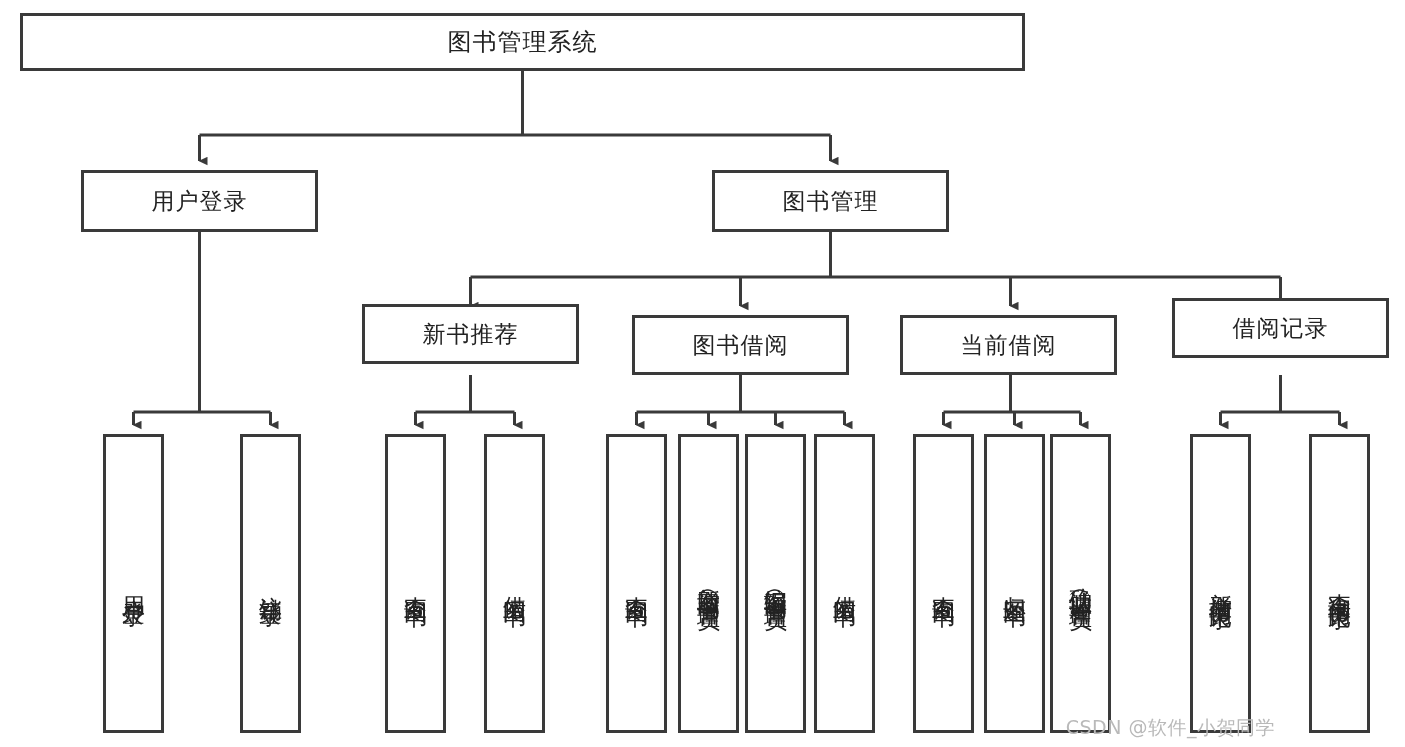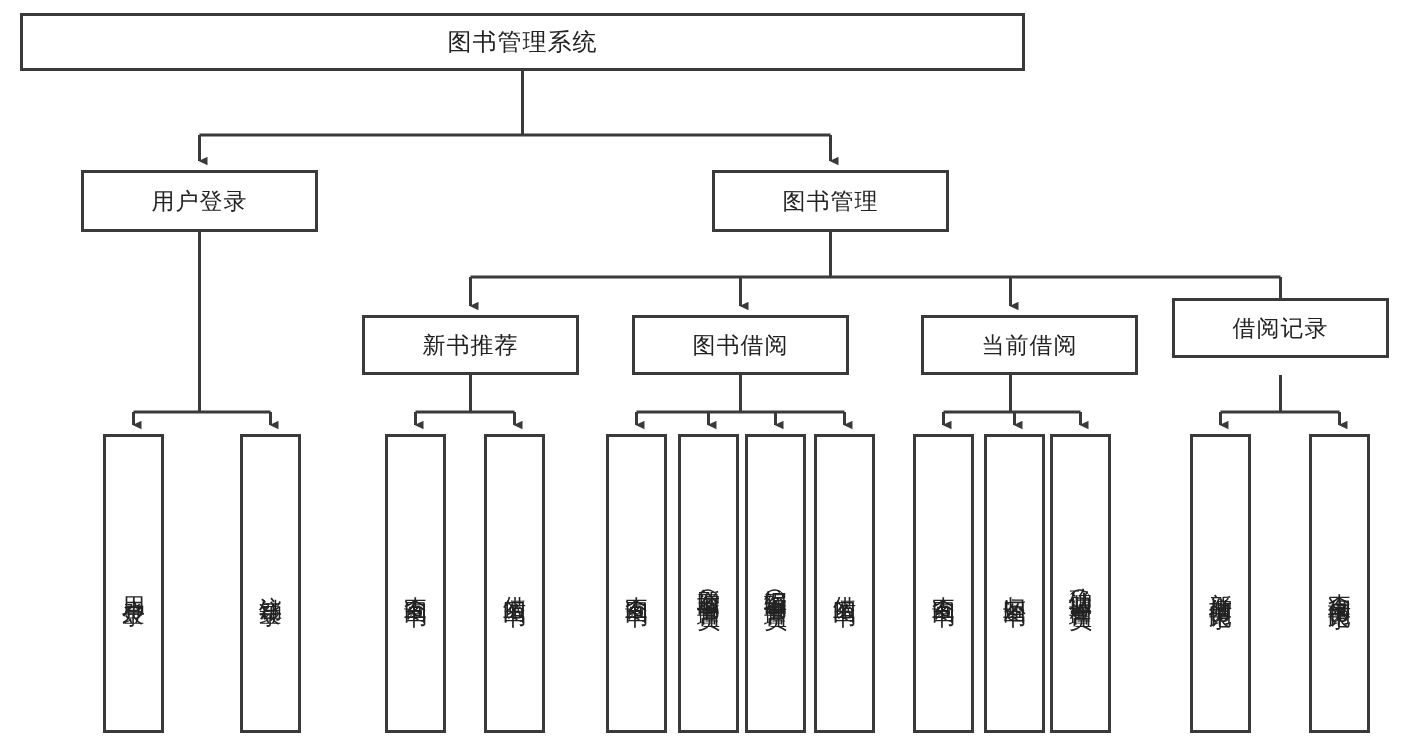--- a/index.html
+++ b/index.html
@@ -120,27 +120,27 @@
   <div id="node-layer">
       <div class="node h root" style="left: 20px; top: 13px; width: 1005px; height: 58px;">
         <span class="htext">图书管理系统</span>
       </div>
       <div class="node h" style="left: 81px; top: 170px; width: 237px; height: 62px;">
         <span class="htext">用户登录</span>
       </div>
       <div class="node h" style="left: 712px; top: 170px; width: 237px; height: 62px;">
         <span class="htext">图书管理</span>
       </div>
-      <div class="node h" style="left: 362px; top: 315px; width: 217px; height: 60px;">
+      <div class="node h" style="left: 362px; top: 304px; width: 217px; height: 60px;">
         <span class="htext">新书推荐</span>
       </div>
       <div class="node h" style="left: 632px; top: 315px; width: 217px; height: 60px; text-align: center;">
         <span class="htext">图书借阅</span>
       </div>
-      <div class="node h" style="left: 921px; top: 315px; width: 217px; height: 60px;">
+      <div class="node h" style="left: 900px; top: 315px; width: 217px; height: 60px;">
         <span class="htext">当前借阅</span>
       </div>
       <div class="node h" style="left: 1172px; top: 298px; width: 217px; height: 60px;">
         <span class="htext">借阅记录</span>
       </div>
       <div class="node v" style="left: 103px; top: 434px; width: 61px; height: 299px;">
         <span class="vtext">用户登录</span>
       </div>
       <div class="node v" style="left: 240px; top: 434px; width: 61px; height: 299px;">
         <span class="vtext">注销登录</span>
@@ -173,13 +173,14 @@
         <span class="vtext">确认归还（管理员）</span>
       </div>
       <div class="node v" style="left: 1190px; top: 434px; width: 61px; height: 299px;">
         <span class="vtext">新增借阅记录</span>
       </div>
       <div class="node v" style="left: 1309px; top: 434px; width: 61px; height: 299px;">
         <span class="vtext">查询借阅记录</span>
       </div>
     </div>
 
+  <div class="watermark">CSDN @软件_小贺同学</div>
 </div>
 
 </body></html>

